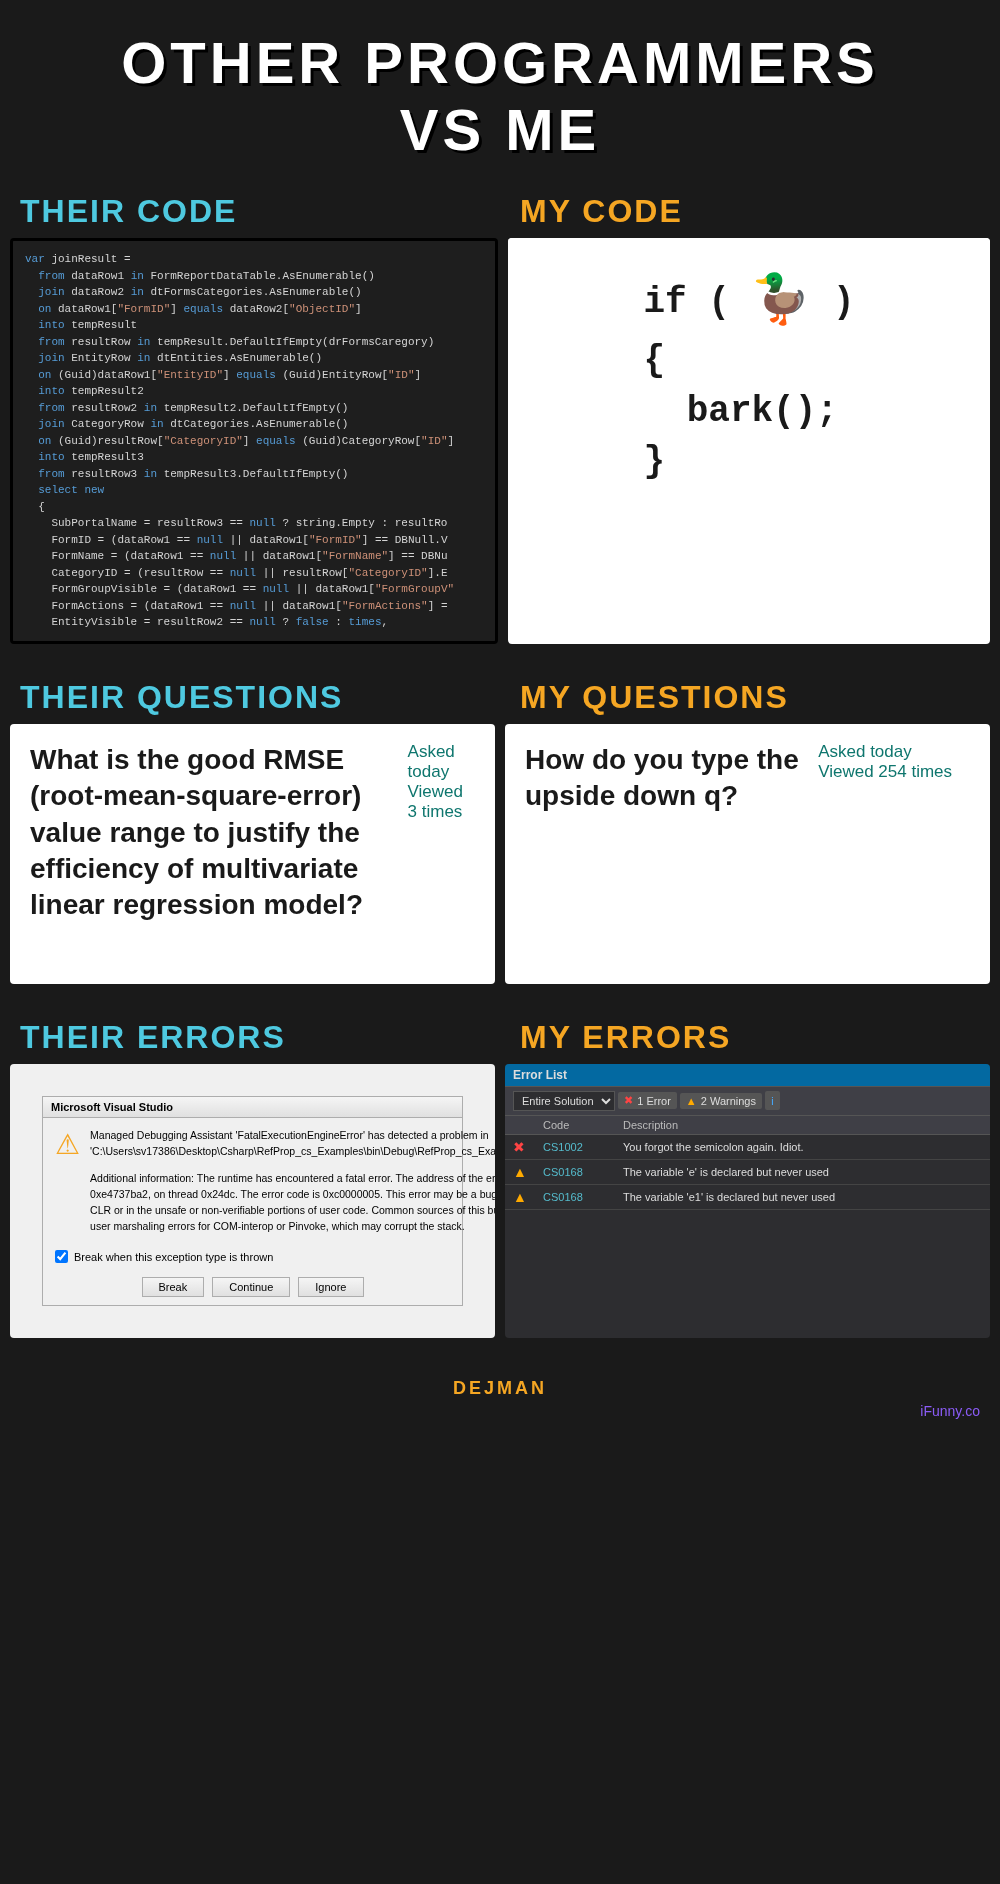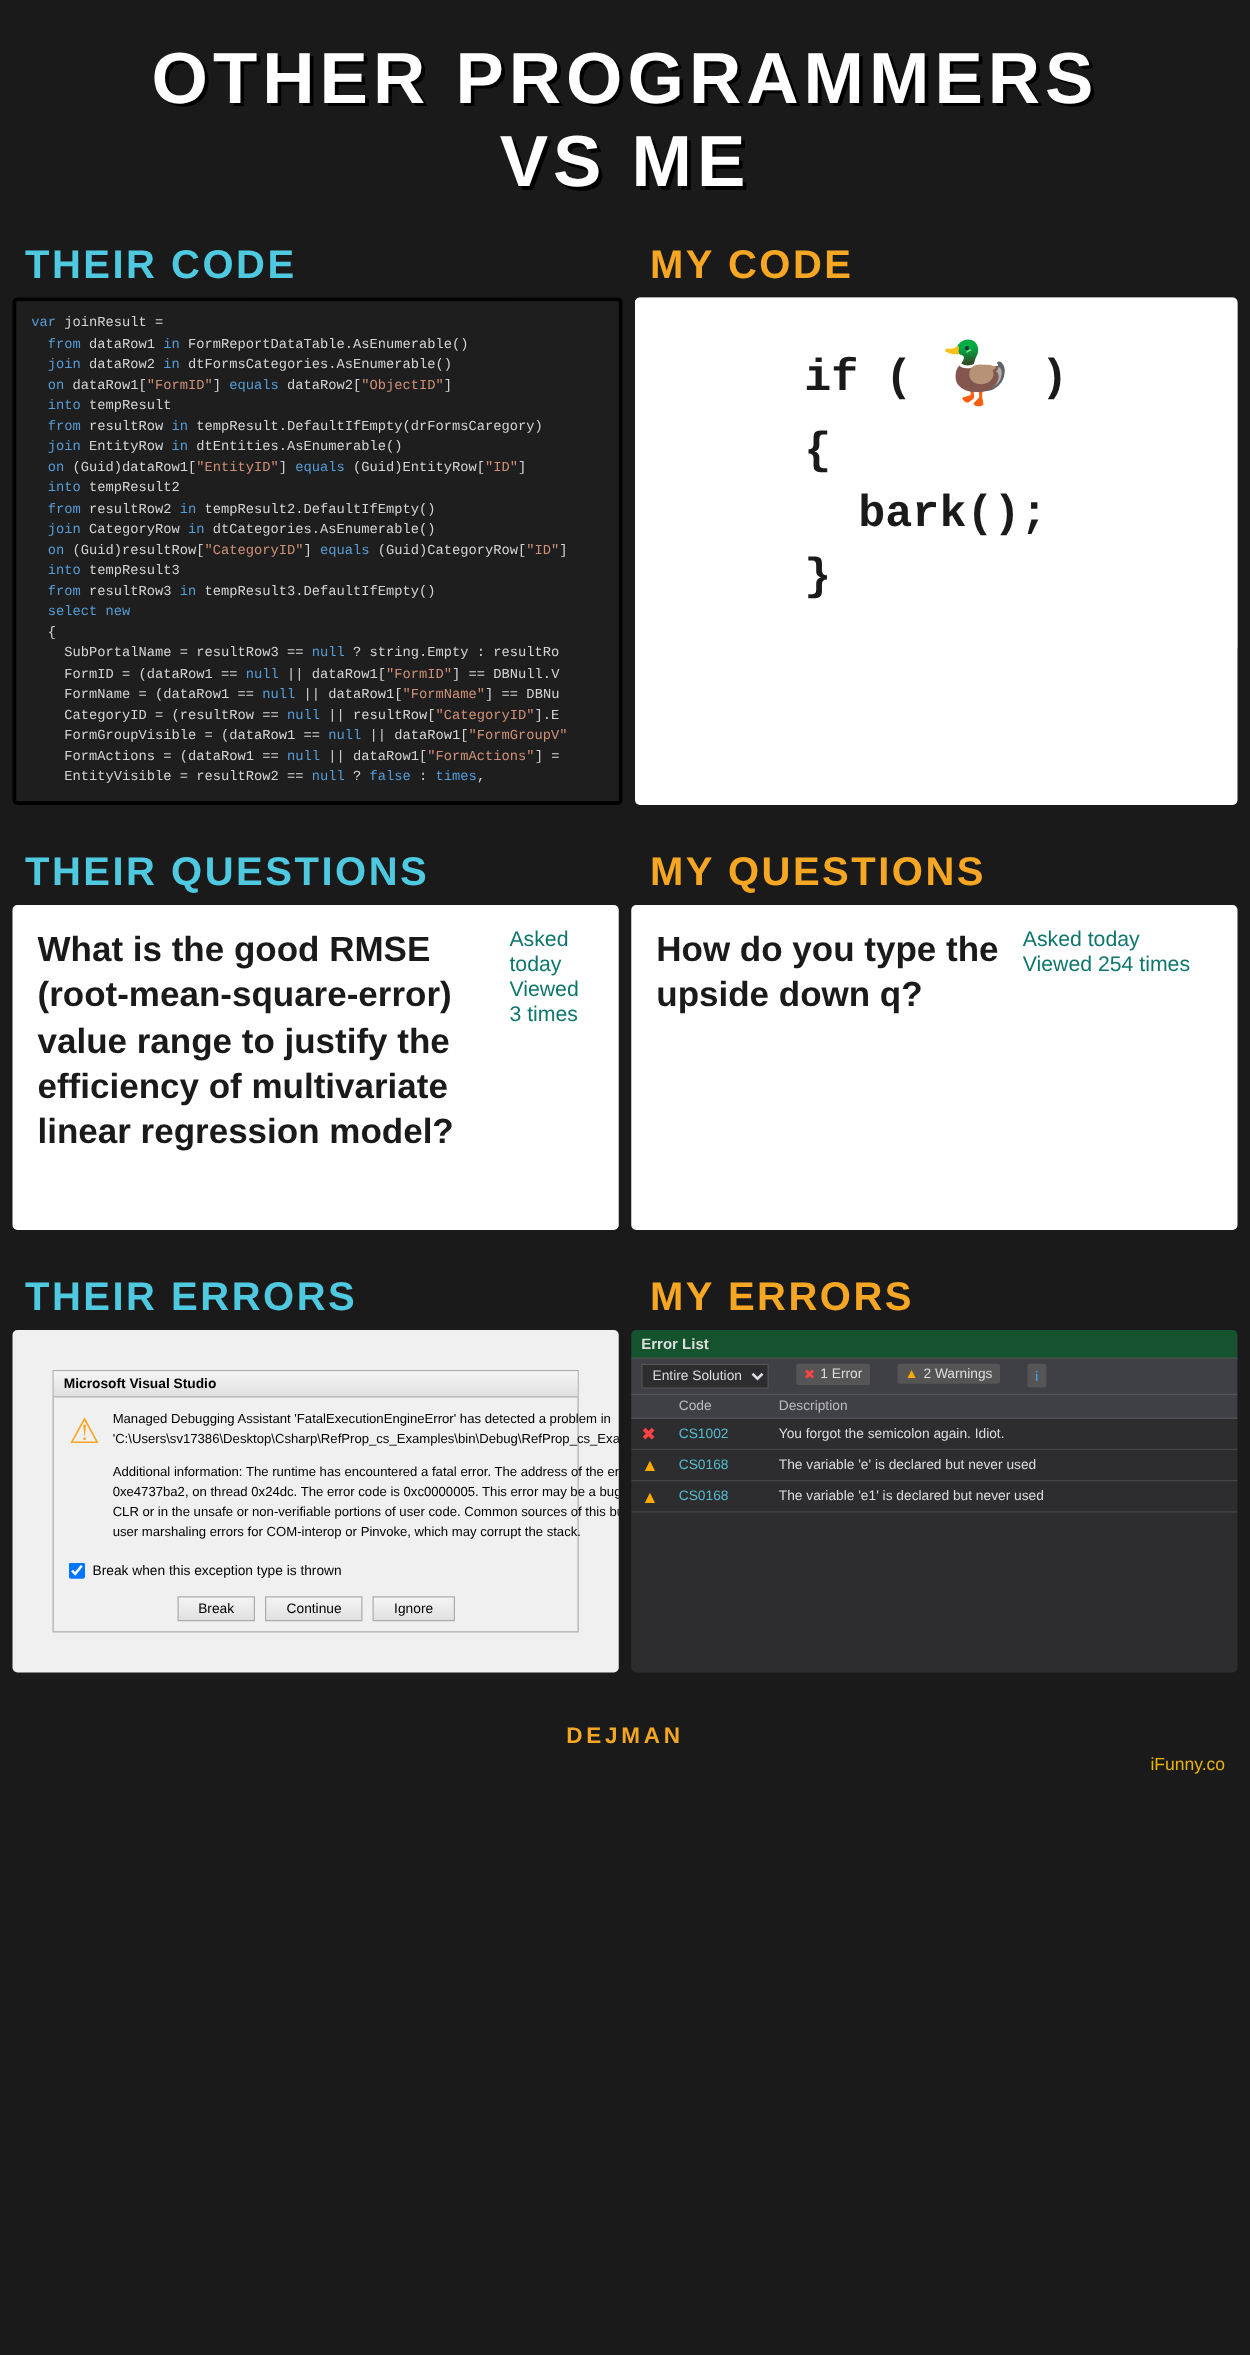--- a/index.html
+++ b/index.html
@@ -191,33 +191,33 @@
       cursor: pointer;
       color: #000;
     }
 
     
     .error-list-panel {
       background: #2d2d30;
       min-height: 240px;
     }
     .error-list-header {
-      background: #14532d;
+      background: #0369a1;
       padding: 4px 8px;
       font-size: 12px;
       color: #ddd;
       font-weight: bold;
       border-bottom: 1px solid #555;
     }
     .error-list-toolbar {
       background: #3f3f46;
       padding: 4px 8px;
       display: flex;
-      align-items: flex-start;
-      gap: 22px;
+      align-items: center;
+      gap: 3px;
       border-bottom: 1px solid #555;
     }
     .error-list-toolbar select {
       background: #2d2d30;
       color: #ddd;
       border: 1px solid #555;
       font-size: 11px;
       padding: 2px 4px;
     }
     .error-badge {
@@ -424,14 +424,14 @@
             <span class="error-code-warning">CS0168</span>
             <span class="error-desc">The variable 'e1' is declared but never used</span>
           </div>
         </div>
     </div>
   </div>
 </div>
 
 <div style="position: relative; text-align: center; padding: 15px 20px 30px;">
   <div class="footer-author">DEJMAN</div>
-  <div style="position: absolute; bottom: 10px; right: 20px; color: #eab308; font-size: 14px;">iFunny.co</div>
+  <div style="position: absolute; bottom: 10px; right: 20px; color: #8b5cf6; font-size: 14px;">iFunny.co</div>
 </div>
 
 </body></html>

